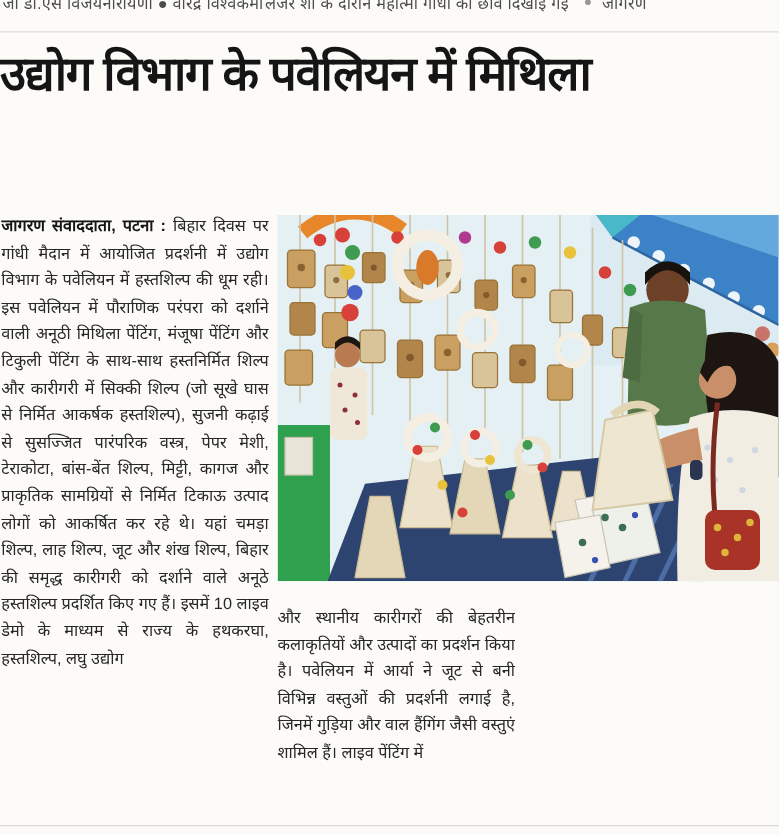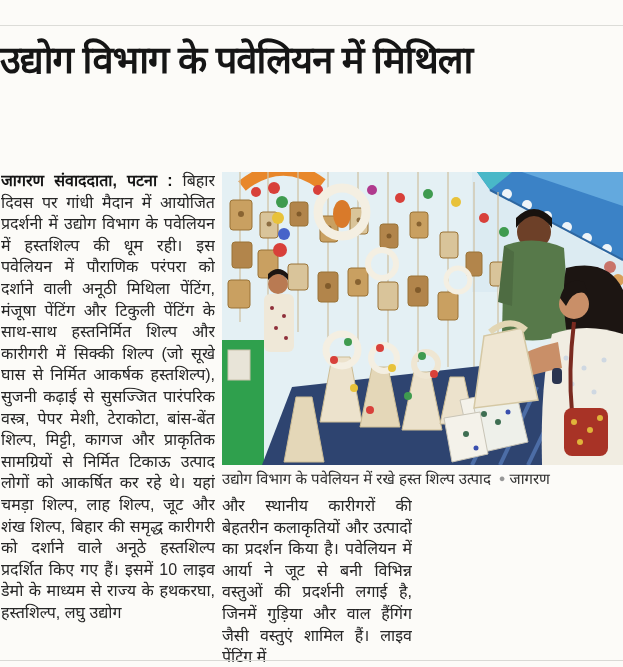--- a/index.html
+++ b/index.html
@@ -34,25 +34,25 @@
   .headline{
     position:absolute;left:0;top:30px;width:623px;
     font-weight:bold;color:#151515;
     font-size:38px;line-height:61px;
     letter-spacing:-1px;
     text-align:left;
   }
   .headline .hl-line{white-space:nowrap;}
   
   .bodytext{
-    font-size:16px;line-height:21.6px;
+    font-size:13px;line-height:21.6px;
     color:#272727;text-align:justify;
   }
   .col1{position:absolute;left:1px;top:170px;width:214px;height:492px;overflow:hidden;}
-  .col2{position:absolute;left:222px;top:495px;width:190px;height:167px;overflow:hidden;}
+  .col2{position:absolute;left:222px;top:483px;width:190px;height:167px;overflow:hidden;}
   .col3{position:absolute;left:420px;top:495px;width:203px;height:167px;overflow:hidden;}
   .dateline{font-weight:bold;color:#151515;}
   
   .photo{
     position:absolute;left:222px;top:172px;width:401px;height:293px;
     overflow:hidden;background:#e4f0f4;
   }
   .photo svg{display:block;}
   .caption-row{
     position:absolute;left:222px;top:468px;width:401px;height:20px;
@@ -62,20 +62,24 @@
   .bottom-rule{
     position:absolute;left:0;top:660px;width:623px;height:1px;
     background:#d9d9d5;
   }
 </style>
 </head>
 <body>
 
 <div class="page">
 
+  <div class="top-strip">
+    <span class="frag frag-left">जी डा.एस विजयनारायणा ● वीरेंद्र विश्वकर्मा</span>
+    <span class="frag frag-right"><span>लेजर शो के दौरान महात्मा गांधी की छवि दिखाई गई</span>  <span class="credit-bullet">●</span> <span>जागरण</span></span>
+  </div>
   <div class="top-rule"></div>
 
   <div class="headline">
     <div class="hl-line">उद्योग विभाग के पवेलियन में मिथिला</div>
   </div>
 
   <div class="bodytext col1">
     <span class="dateline">जागरण संवाददाता, पटना :</span>
     <span>बिहार दिवस पर गांधी मैदान में आयोजित प्रदर्शनी में उद्योग विभाग के पवेलियन में हस्तशिल्प की धूम रही। इस पवेलियन में पौराणिक परंपरा को दर्शाने वाली अनूठी मिथिला पेंटिंग, मंजूषा पेंटिंग और टिकुली पेंटिंग के साथ-साथ हस्तनिर्मित शिल्प और कारीगरी में सिक्की शिल्प (जो सूखे घास से निर्मित आकर्षक हस्तशिल्प), सुजनी कढ़ाई से सुसज्जित पारंपरिक वस्त्र, पेपर मेशी, टेराकोटा, बांस-बेंत शिल्प, मिट्टी, कागज और प्राकृतिक सामग्रियों से निर्मित टिकाऊ उत्पाद लोगों को आकर्षित कर रहे थे। यहां चमड़ा शिल्प, लाह शिल्प, जूट और शंख शिल्प, बिहार की समृद्ध कारीगरी को दर्शाने वाले अनूठे हस्तशिल्प प्रदर्शित किए गए हैं। इसमें 10 लाइव डेमो के माध्यम से राज्य के हथकरघा, हस्तशिल्प, लघु उद्योग</span>
   </div>
@@ -283,22 +287,19 @@
         <g fill="#e0b43a">
             <circle cx="352" cy="250" r="3"></circle>
             <circle cx="368" cy="258" r="3"></circle>
             <circle cx="378" cy="246" r="3"></circle>
             <circle cx="358" cy="270" r="3"></circle>
           </g>
       </g>
     </svg>
   </div>
 
-  <div class="caption-row">
-    <span>उद्योग विभाग के पवेलियन में रखे हस्त शिल्प उत्पाद</span><span class="credit-bullet">●</span><span>जागरण</span>
-  </div>
 
   <div class="bodytext col2">
     <span>और स्थानीय कारीगरों की बेहतरीन कलाकृतियों और उत्पादों का प्रदर्शन किया है। पवेलियन में आर्या ने जूट से बनी विभिन्न वस्तुओं की प्रदर्शनी लगाई है, जिनमें गुड़िया और वाल हैंगिंग जैसी वस्तुएं शामिल हैं। लाइव पेंटिंग में</span>
   </div>
 
   <div class="bottom-rule"></div>
 </div>
 
 </body></html>

